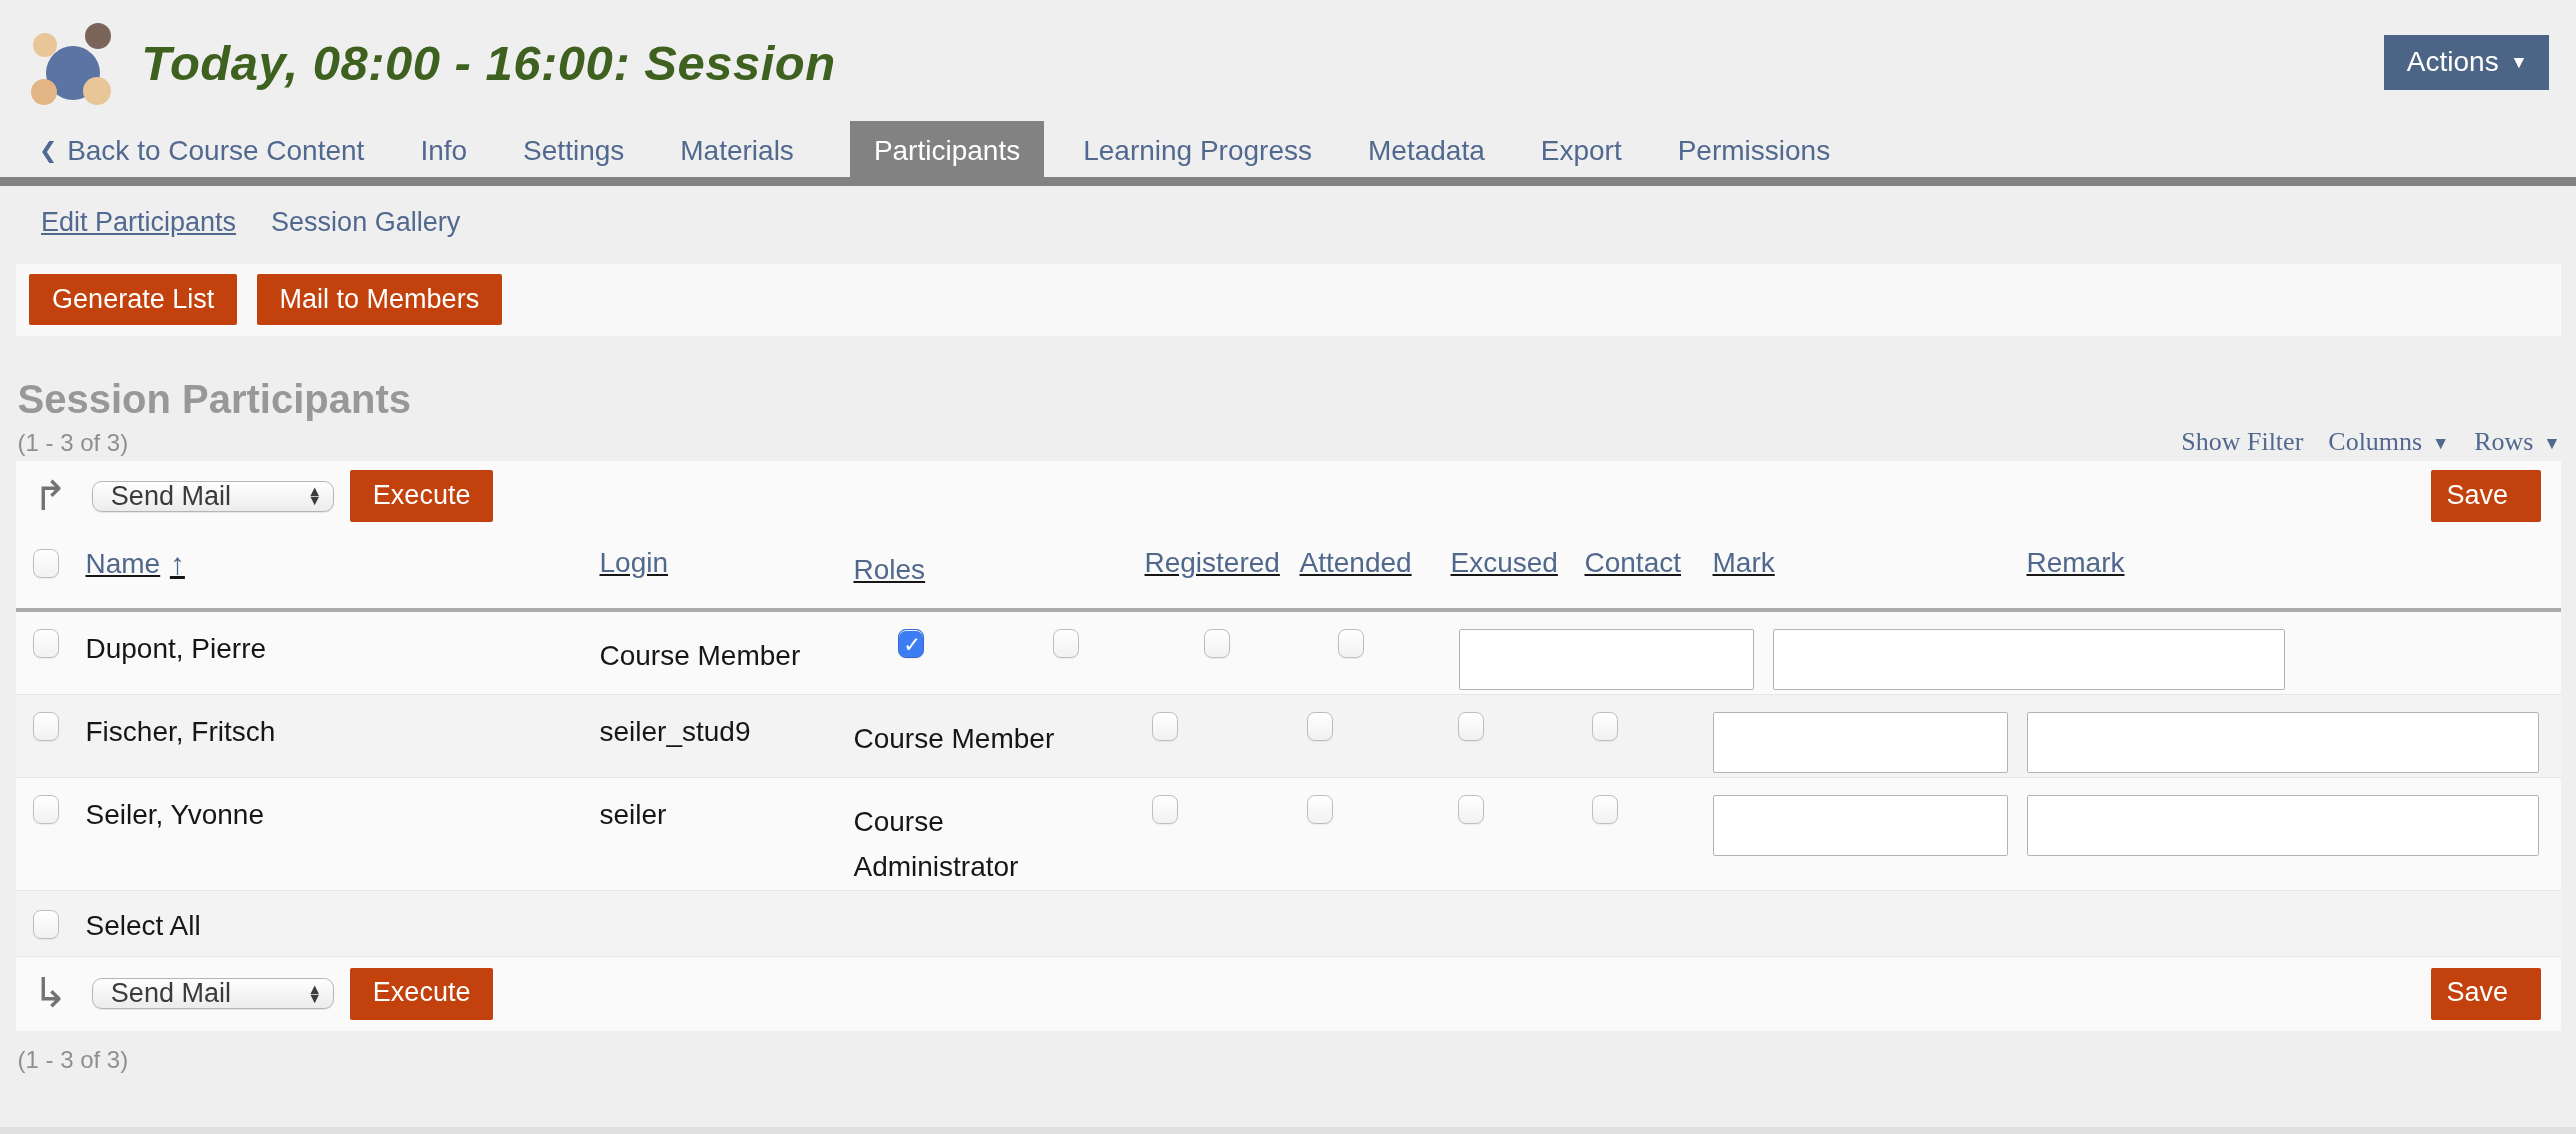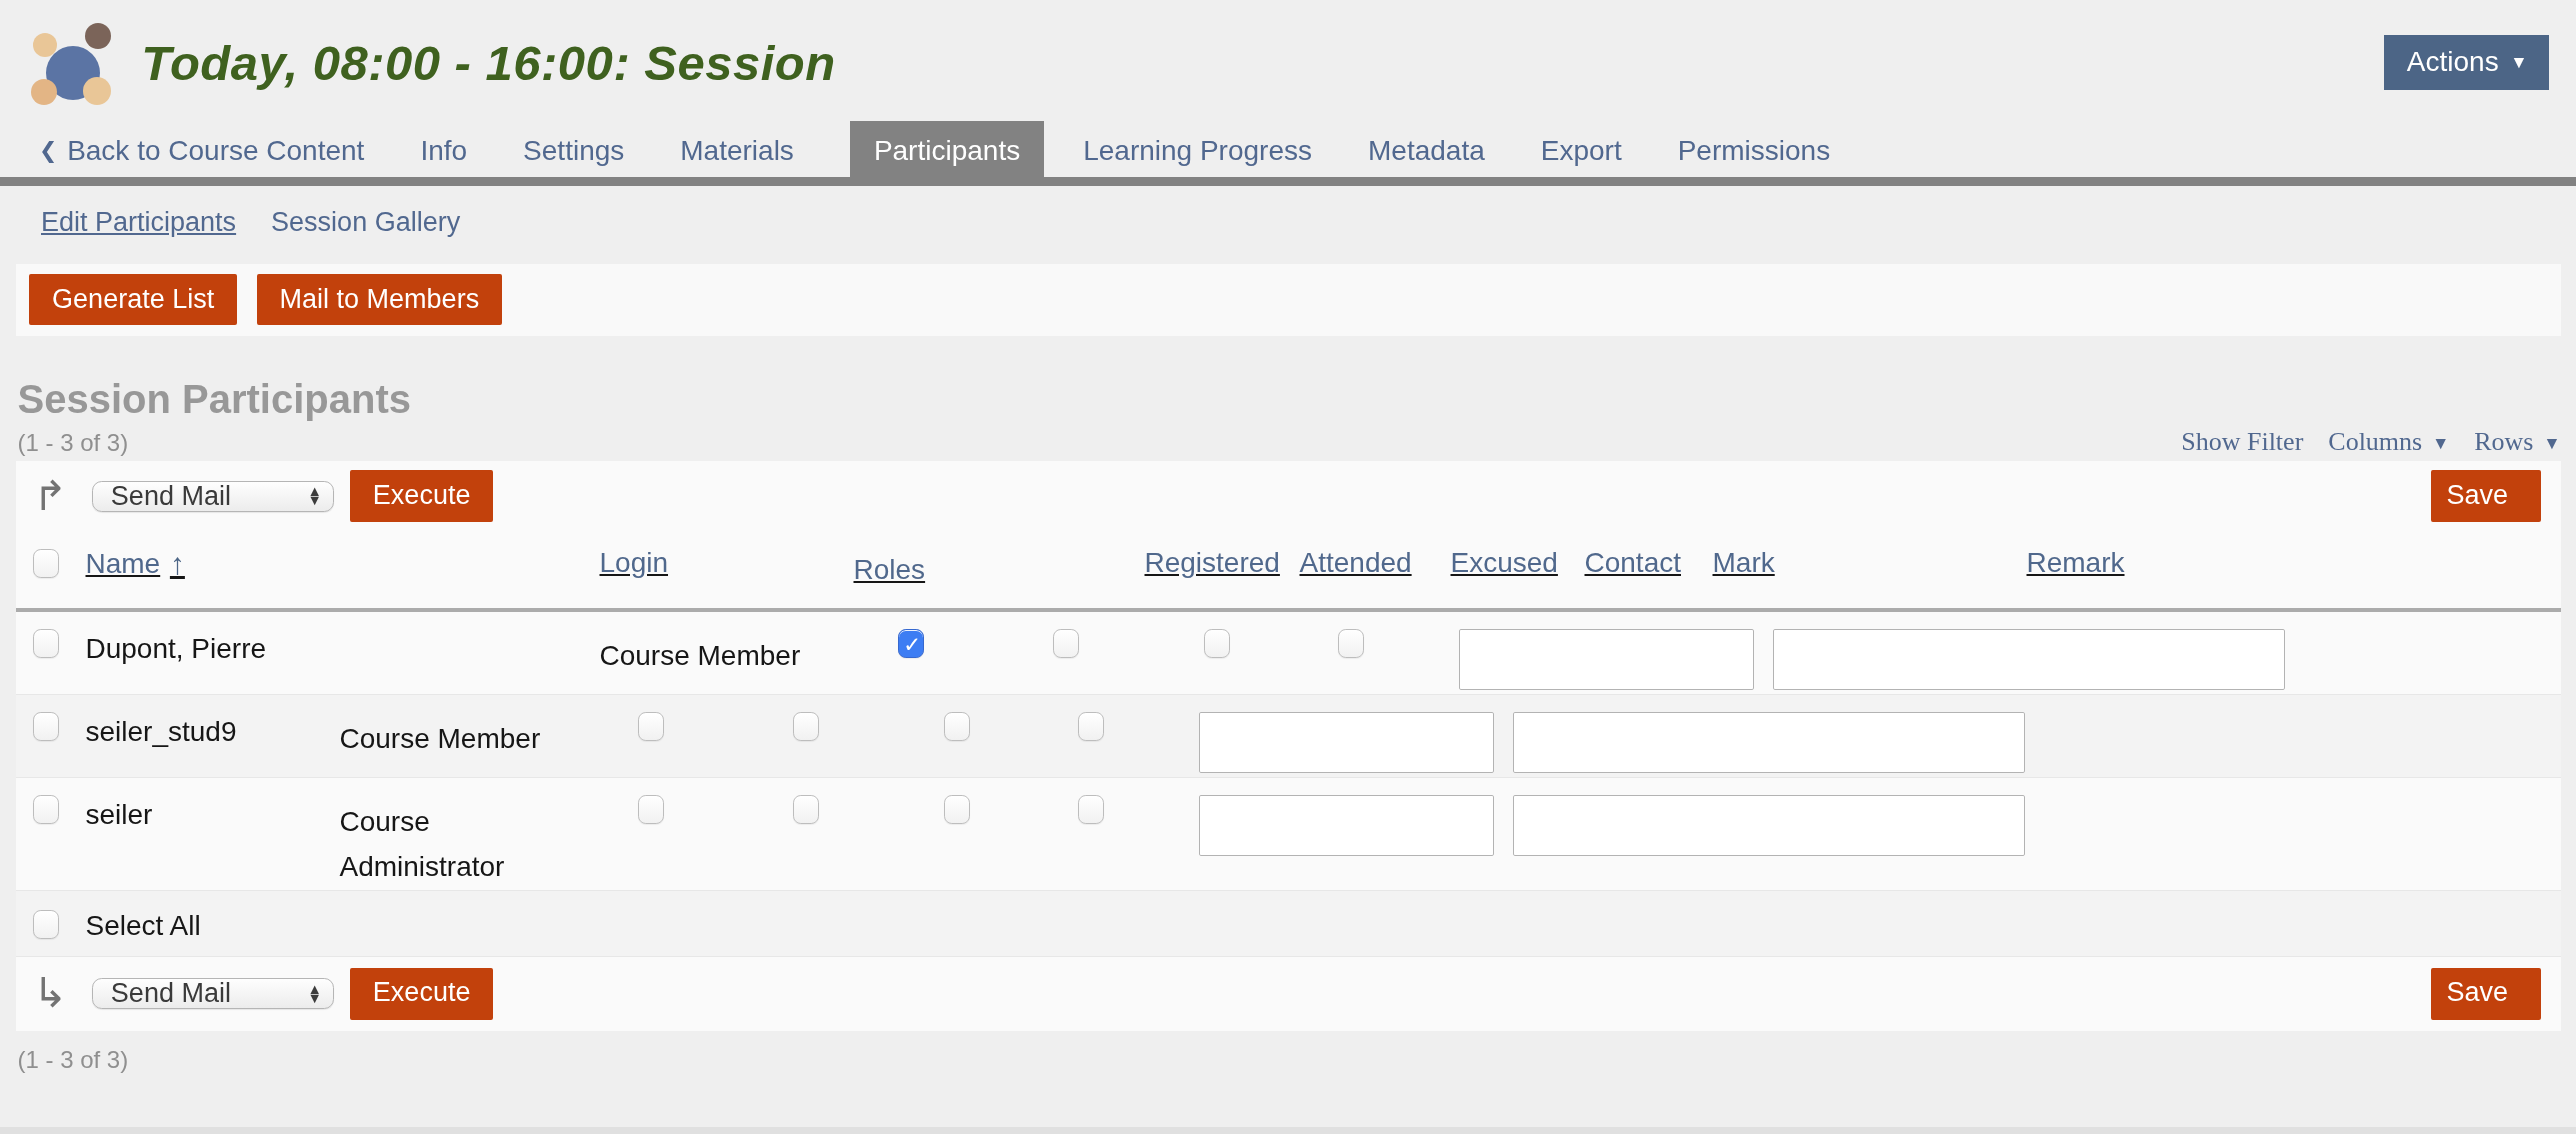--- a/index.html
+++ b/index.html
@@ -210,32 +210,34 @@
     <div class="c c-reg"><span class="cb cellcheck checked"><span class="ck">✓</span></span></div>
     <div class="c c-att"><span class="cb cellcheck"></span></div>
     <div class="c c-exc"><span class="cb cellcheck"></span></div>
     <div class="c c-con"><span class="cb cellcheck"></span></div>
     <div class="c c-mark"><input class="txtinput" value="" style=""></div>
     <div class="c c-rem"><input class="txtinput" value="" style=""></div>
   </div>
 
   <div class="trow datarow alt">
     <div class="c c-cb"><span class="cb"></span></div>
+    <div class="c c-name">Fischer, Fritsch</div>
     <div class="c c-login">seiler_stud9</div>
     <div class="c c-roles">Course Member</div>
     <div class="c c-reg"><span class="cb cellcheck"></span></div>
     <div class="c c-att"><span class="cb cellcheck"></span></div>
     <div class="c c-exc"><span class="cb cellcheck"></span></div>
     <div class="c c-con"><span class="cb cellcheck"></span></div>
     <div class="c c-mark"><input class="txtinput" value="" style=""></div>
     <div class="c c-rem"><input class="txtinput" value="" style=""></div>
   </div>
 
   <div class="trow datarow">
     <div class="c c-cb"><span class="cb"></span></div>
+    <div class="c c-name">Seiler, Yvonne</div>
     <div class="c c-login">seiler</div>
     <div class="c c-roles">Course Administrator</div>
     <div class="c c-reg"><span class="cb cellcheck"></span></div>
     <div class="c c-att"><span class="cb cellcheck"></span></div>
     <div class="c c-exc"><span class="cb cellcheck"></span></div>
     <div class="c c-con"><span class="cb cellcheck"></span></div>
     <div class="c c-mark"><input class="txtinput" value="" style=""></div>
     <div class="c c-rem"><input class="txtinput" value="" style=""></div>
   </div>
 

